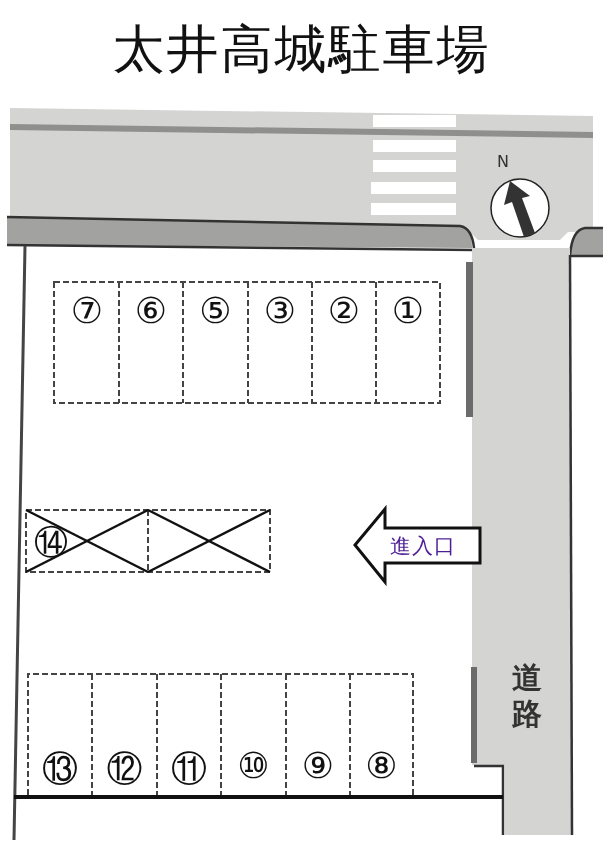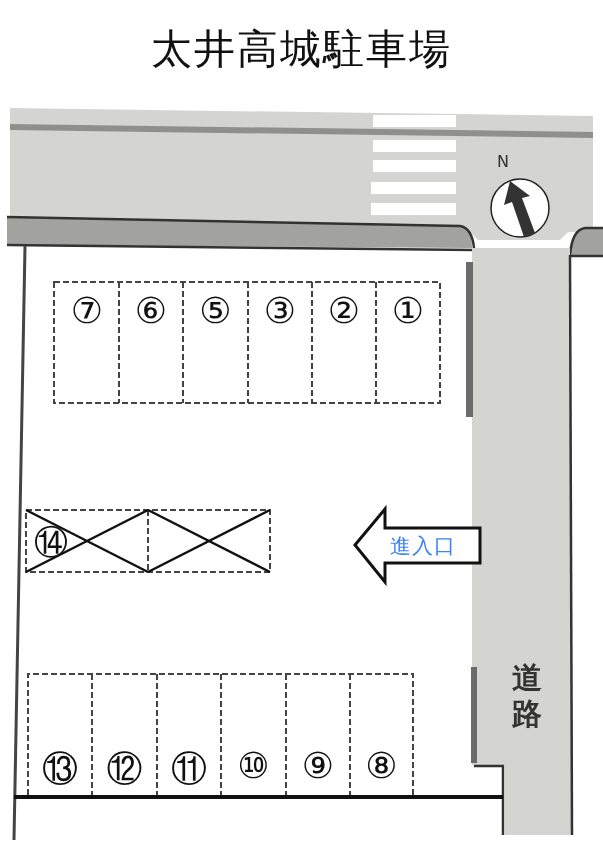--- a/index.html
+++ b/index.html
@@ -1,19 +1,19 @@
 <!DOCTYPE html>
 <html><head>
   <meta charset="utf-8">
   <style>
     html, body { margin: 0; padding: 0; background: #ffffff; }
     body { width: 603px; height: 847px; position: relative; overflow: hidden; font-family: "DejaVu Sans", sans-serif; }
     .title {
       position: absolute; left: 0; top: 14px; width: 603px; height: 70px;
-      text-align: center; font-size: 41px; line-height: 70px; color: #111;
+      text-align: center; font-size: 52px; line-height: 70px; color: #111;
       letter-spacing: 2px; font-family: "DejaVu Sans", sans-serif;
     }
     svg.map { position: absolute; left: 0; top: 0; }
   </style>
 </head>
 <body>
 
 <div class="title">太井高城駐車場</div>
 
 <svg class="map" width="603" height="847" viewBox="0 0 603 847" xmlns="http://www.w3.org/2000/svg">
@@ -92,21 +92,21 @@
   </g>
 
   <g>
     <circle cx="520" cy="208" r="29" fill="#ffffff" stroke="#222" stroke-width="1.5"></circle>
     <polygon points="510,181 530,196 522,198 535,233 524,237 512,202 504,205" fill="#333"></polygon>
   </g>
 </svg>
 
 <div style="position:absolute;left:497px;top:152px;font-size:16px;color:#333;">N</div>
 
-<div style="position:absolute;left:390px;top:532px;font-size:21px;color:#3b82f6;letter-spacing:1px;">進入口</div>
+<div style="position:absolute;left:390px;top:532px;font-size:21px;color:#4c1d95;letter-spacing:1px;">進入口</div>
 
 <div style="position:absolute;left:507px;top:660px;font-size:30px;line-height:36px;color:#333;font-weight:bold;width:40px;text-align:center;">
   <div>道</div>
   <div>路</div>
 </div>
 
 <div style="position:absolute;left:55px;top:290px;width:64px;text-align:center;font-size:36px;color:#111;"><span>⑦</span></div>
 <div style="position:absolute;left:119px;top:290px;width:64px;text-align:center;font-size:36px;color:#111;"><span>⑥</span></div>
 <div style="position:absolute;left:183px;top:290px;width:65px;text-align:center;font-size:36px;color:#111;"><span>⑤</span></div>
 <div style="position:absolute;left:248px;top:290px;width:64px;text-align:center;font-size:36px;color:#111;"><span>③</span></div>

